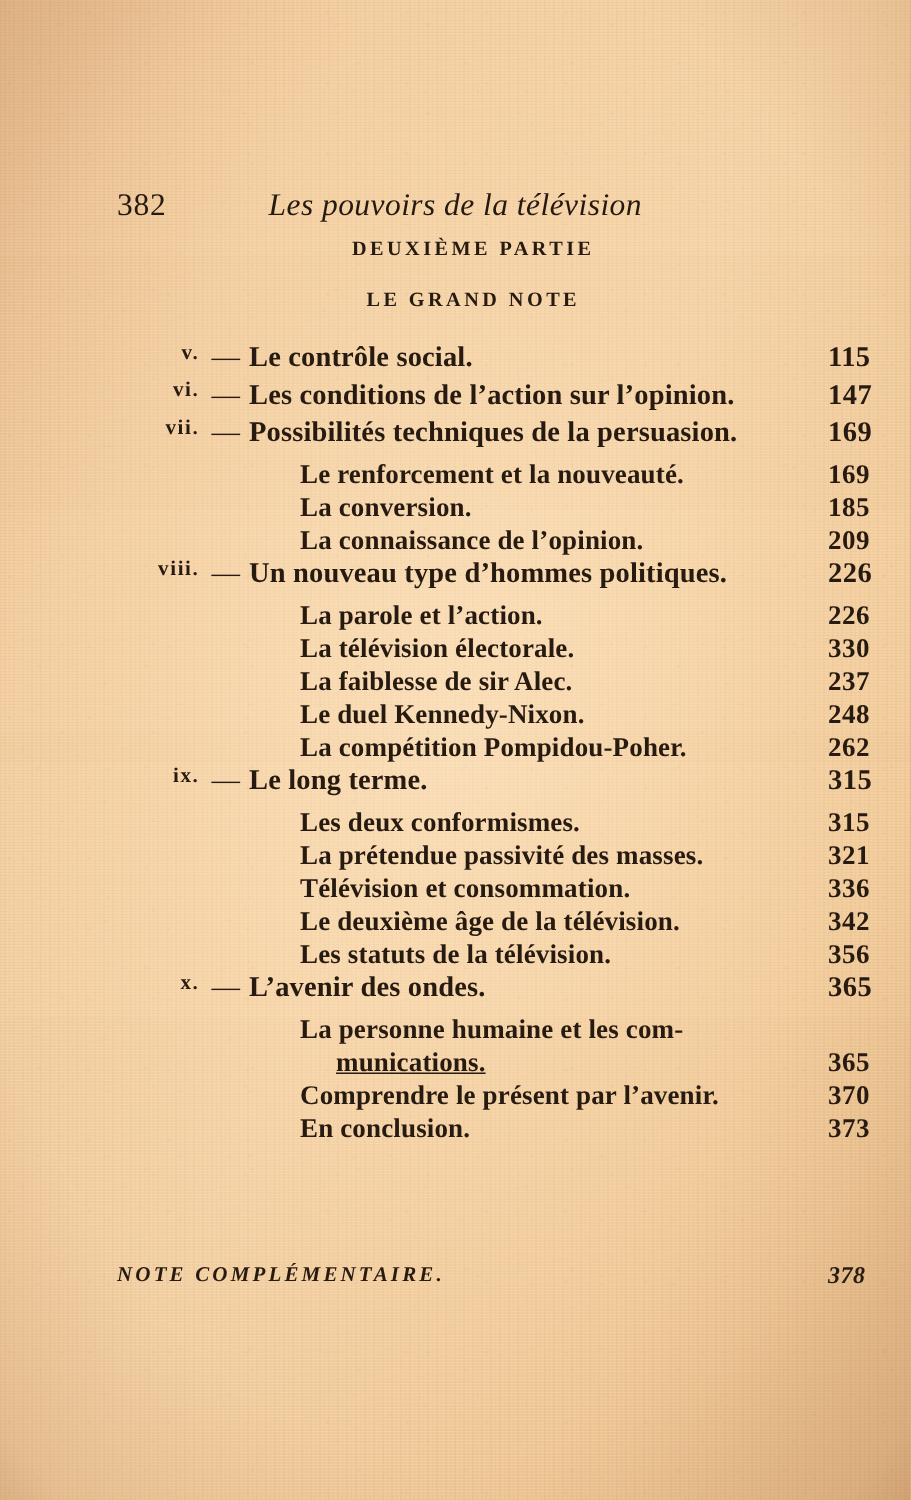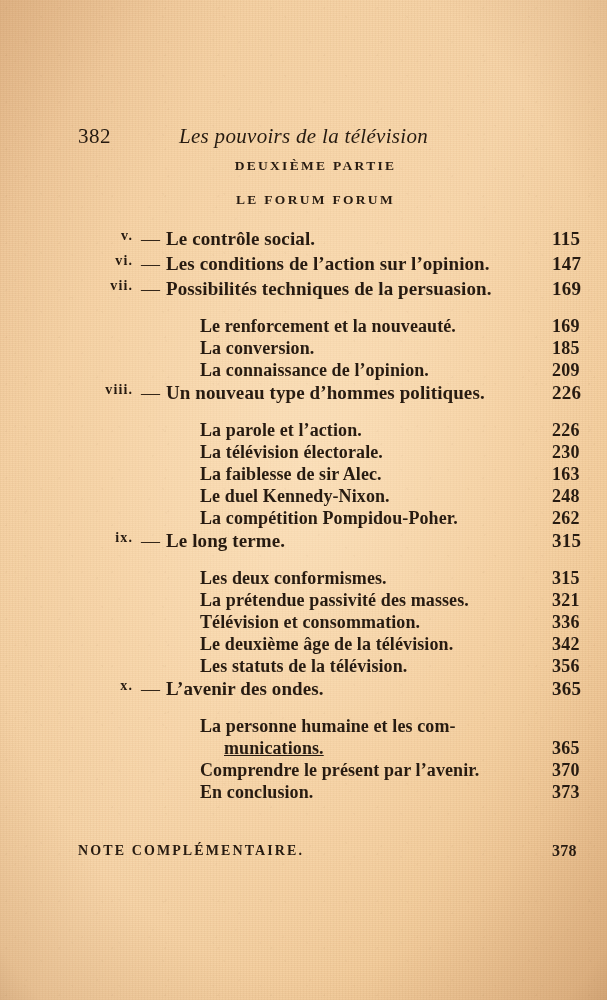--- a/index.html
+++ b/index.html
@@ -140,21 +140,21 @@
     font-size: 19px;
     letter-spacing: 0.1px;
     color: #271b11;
     white-space: nowrap;
   }
 
   .sub-row {
     position: relative;
     height: 22px;
   }
-  .sub-row.first { margin-top: 13px; }
+  .sub-row.first { margin-top: 3px; }
 
   .sub-title {
     position: absolute;
     left: 200px;
     font-size: 18px;
     font-weight: bold;
     letter-spacing: 0.1px;
     color: #271b11;
     white-space: nowrap;
   }
@@ -178,20 +178,21 @@
 
   .group { margin-top: 0; }
 
   
   #note-row {
     position: absolute;
     left: 0;
     top: 843px;
     width: 602px;
     height: 24px;
+    font-style: italic;
   }
   #note-label {
     position: absolute;
     left: 78px;
     font-size: 14px;
     font-weight: bold;
     letter-spacing: 2.1px;
     color: #271b11;
   }
   #note-row .pg {
@@ -204,21 +205,21 @@
 
 <div id="page">
   <div id="grain"></div>
 
   <div id="header">
     <div id="folio">382</div>
     <div id="runhead">Les pouvoirs de la télévision</div>
   </div>
 
   <div class="part-line" id="part-title">DEUXIÈME PARTIE</div>
-  <div class="part-line" id="part-sub">LE FORUM FORUM</div>
+  <div class="part-line" id="part-sub">LE GRAND NOTE</div>
 
   <div id="toc">
 
     <div class="group">
       <div class="chapter-row">
         <span class="ch-num">v.</span>
         <span class="ch-dash">—</span>
         <span class="ch-title">Le contrôle social.</span>
         <span class="pg">115</span>
       </div>
@@ -260,25 +261,25 @@
         <span class="ch-dash">—</span>
         <span class="ch-title">Un nouveau type d’hommes politiques.</span>
         <span class="pg">226</span>
       </div>
       <div class="sub-row first">
         <span class="sub-title">La parole et l’action.</span>
         <span class="pg">226</span>
       </div>
       <div class="sub-row">
         <span class="sub-title">La télévision électorale.</span>
-        <span class="pg">230</span>
+        <span class="pg">330</span>
       </div>
       <div class="sub-row">
         <span class="sub-title">La faiblesse de sir Alec.</span>
-        <span class="pg">163</span>
+        <span class="pg">237</span>
       </div>
       <div class="sub-row">
         <span class="sub-title">Le duel Kennedy-Nixon.</span>
         <span class="pg">248</span>
       </div>
       <div class="sub-row">
         <span class="sub-title">La compétition Pompidou-Poher.</span>
         <span class="pg">262</span>
       </div>
     </div>

